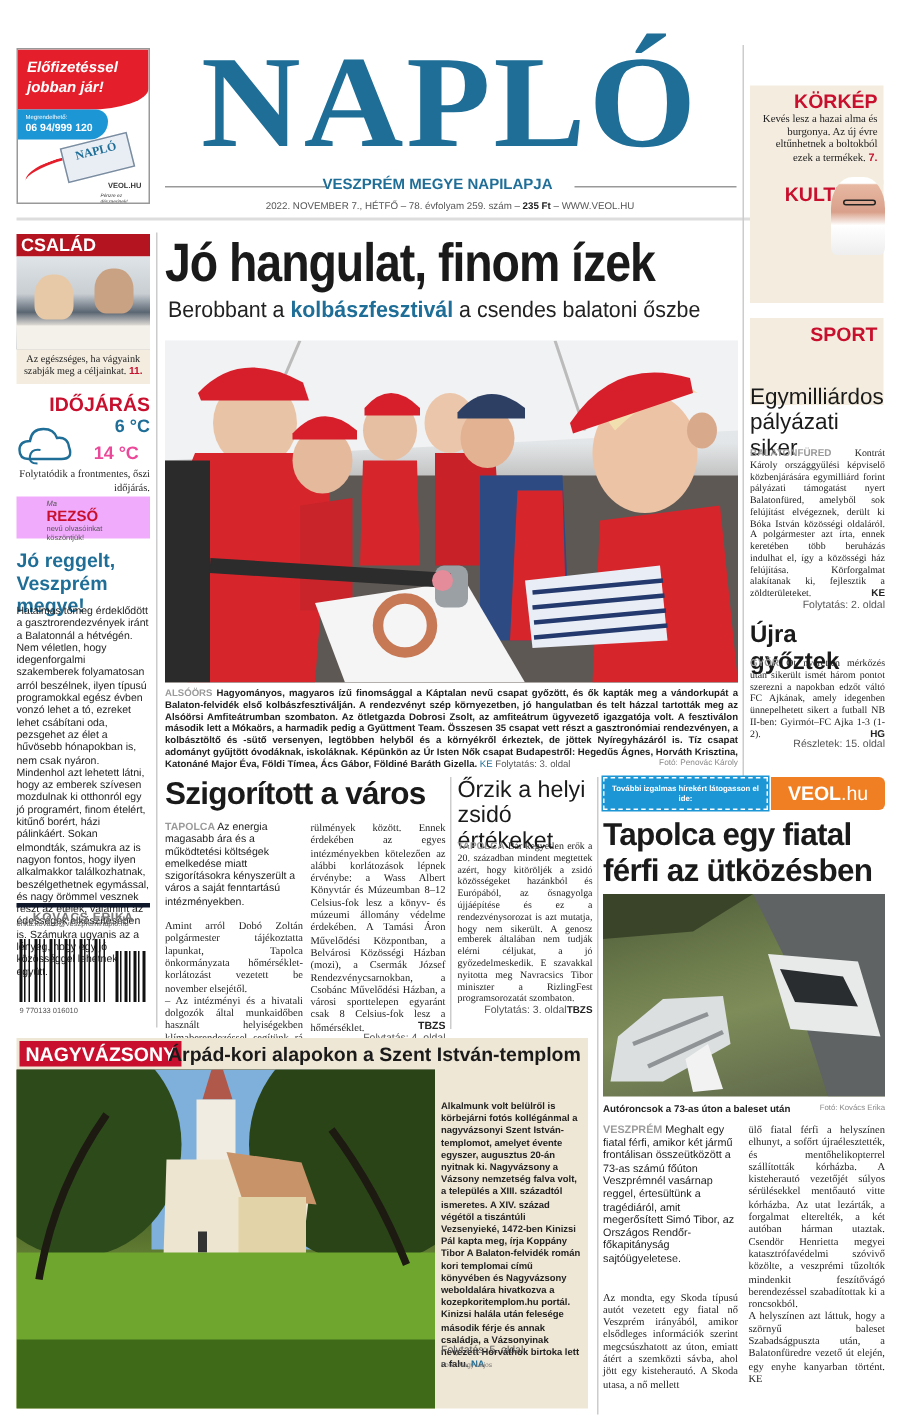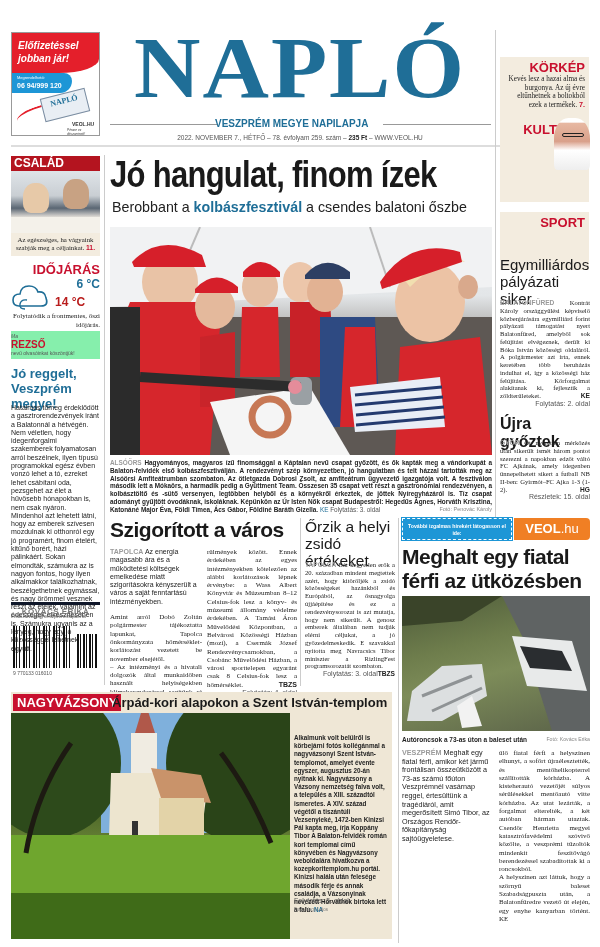--- a/index.html
+++ b/index.html
@@ -51,24 +51,24 @@
   
   #csalad-hdr { left: 11px; top: 156px; width: 89px; height: 15px; background: #b4141f; color: #fff; padding-left: 3px; font: bold 12px/15px "Liberation Sans", sans-serif; }
   #csalad-photo { left: 11px; top: 171px; width: 89px; height: 62px; background: linear-gradient(180deg,#dfe4e8 0%,#c9ced3 40%,#5a6673 60%,#e8e3dc 75%,#9aa3ac 100%); overflow: hidden; }
   #csalad-photo .k1 { position: absolute; left: 12px; top: 12px; width: 26px; height: 30px; background: #e7c9a8; border-radius: 45% 45% 30% 30%; }
   #csalad-photo .k2 { position: absolute; left: 52px; top: 8px; width: 26px; height: 30px; background: #c8a283; border-radius: 45% 45% 30% 30%; }
   #csalad-photo .desk { position: absolute; left: 0; top: 46px; width: 89px; height: 16px; background: #f4f1ea; }
   #csalad-cap { left: 11px; top: 233px; width: 89px; height: 23px; background: #f3ecdf; padding: 3px 2px; font-size: 6.8px; line-height: 8px; text-align: center; }
 
   #idojaras-title { left: 11px; top: 262px; width: 89px; text-align: right; font: bold 13px "Liberation Sans", sans-serif; color: #c8102e; }
   #temp-min { left: 55px; top: 277px; width: 45px; text-align: right; font: bold 12px "Liberation Sans", sans-serif; color: #1f6e97; }
-  #temp-max { left: 55px; top: 295px; width: 45px; text-align: left; font: bold 12px "Liberation Sans", sans-serif; color: #b91c1c; }
+  #temp-max { left: 55px; top: 295px; width: 45px; text-align: center; font: bold 12px "Liberation Sans", sans-serif; color: #ec4899; }
   #cloud-icon { left: 11px; top: 280px; width: 40px; height: 30px; }
   #weather-text { left: 11px; top: 312px; width: 89px; font-size: 7px; line-height: 8.5px; text-align: right; }
-  #rezso-box { left: 11px; top: 331px; width: 89px; height: 28px; background: #86efac; padding: 2px 0; }
+  #rezso-box { left: 11px; top: 331px; width: 89px; height: 28px; background: #f0abfc; padding: 2px 20px; }
   #rezso-box .ma { font: italic 5px "Liberation Sans", sans-serif; color: #555; }
   #rezso-box .name { font: bold 10px/11px "Liberation Sans", sans-serif; color: #c8102e; }
   #rezso-box .txt { font: 5px "Liberation Sans", sans-serif; color: #555; }
 
   #jo-reggelt { left: 11px; top: 366px; width: 89px; font: bold 13px/15px "Liberation Sans", sans-serif; color: #1f6e97; }
   #editorial { left: 11px; top: 404px; width: 89px; font: 7px/8.3px "Liberation Sans", sans-serif; color: #222; }
   #author { left: 11px; top: 602px; width: 89px; font: bold 8px "Liberation Sans", sans-serif; color: #777; border-top: 3px solid #0f172a; padding-top: 2px; letter-spacing: 0.5px; text-align: center; }
   #author-email { left: 11px; top: 613px; width: 89px; font: 5px "Liberation Sans", sans-serif; color: #555; }
   #barcode { left: 11px; top: 622px; width: 89px; height: 55px; }
 
@@ -287,35 +287,36 @@
 <div id="or-body" class="abs">
   <div class="body-text" style="font-size:6.6px;line-height:7.8px;"><span class="lead">TAPOLCA</span> <span>Bár kegyetlen erők a 20. században mindent megtettek azért, hogy kitöröljék a zsidó közösségeket hazánkból és Európából, az ősnagyolga újjáépítése és ez a rendezvénysorozat is azt mutatja, hogy nem sikerült. A genosz emberek általában nem tudják elérni céljukat, a jó győzedelmeskedik. E szavakkal nyitotta meg Navracsics Tibor miniszter a RizlingFest programsorozatát szombaton.</span> <span class="byline" style="float:right">TBZS</span></div>
   <div class="cont">Folytatás: 3. oldal</div>
 </div>
 
 <div id="veol-banner" class="abs">
   <div id="veol-left">További izgalmas hírekért látogasson el ide:</div>
   <div id="veol-right"><span>VEOL</span><span style="font-weight:normal">.hu</span></div>
 </div>
 
-<div id="meghalt-head" class="abs">Meghalt egy fiatal férfi az ütközésben</div>
+<div id="meghalt-head" class="abs">Tapolca egy fiatal férfi az ütközésben</div>
 <div id="crash-photo" class="abs">
   <svg width="188" height="135" viewBox="0 0 188 135">
     <polygon points="100,0 188,0 188,135 150,135 120,40" fill="#5f6363"></polygon>
     <polygon points="0,0 100,0 60,25 0,30" fill="#3a4429"></polygon>
     <polygon points="110,40 170,45 185,95 125,90" fill="#e8eaea"></polygon>
     <polygon points="118,50 160,55 170,75 128,72" fill="#2a2d30"></polygon>
     <polygon points="10,95 40,70 80,68 85,100 40,125 5,125" fill="#dcdfe0"></polygon>
     <path d="M20 100 L70 80 M30 115 L80 92" stroke="#8f9395" stroke-width="3"></path>
     <polygon points="55,110 70,100 80,130 60,132" fill="#f2f2f2"></polygon>
   </svg>
 </div>
 <div id="crash-cap" class="abs"><span>Autóroncsok a 73-as úton a baleset után</span><span class="credit">Fotó: Kovács Erika</span></div>
 <div id="mg-col1" class="abs">
   <div class="body-sans" style="font-size:7.2px;line-height:8.6px;margin-bottom:17px;"><span class="lead">VESZPRÉM</span> <span>Meghalt egy fiatal férfi, amikor két jármű frontálisan összeütközött a 73-as számú főúton Veszprémnél vasárnap reggel, értesültünk a tragédiáról, amit megerősített Simó Tibor, az Országos Rendőr-főkapitányság sajtóügyeletese.</span></div>
+  <div class="body-text">Az mondta, egy Skoda típusú autót vezetett egy fiatal nő Veszprém irányából, amikor elsődleges információk szerint megcsúszhatott az úton, emiatt átért a szemközti sávba, ahol jött egy kisteherautó. A Skoda utasa, a nő mellett</div>
 </div>
 <div id="mg-col2" class="abs">
   <div class="body-text" style="white-space:pre-line;"><span>ülő fiatal férfi a helyszínen elhunyt, a sofőrt újraélesztették, és mentőhelikopterrel szállították kórházba. A kisteherautó vezetőjét súlyos sérülésekkel mentőautó vitte kórházba. Az utat lezárták, a forgalmat elterelték, a két autóban hárman utaztak. Csendör Henrietta megyei katasztrófavédelmi szóvivő közölte, a veszprémi tűzoltók mindenkit feszítővágó berendezéssel szabadítottak ki a roncsokból.
   A helyszínen azt láttuk, hogy a szörnyű baleset Szabadságpuszta után, a Balatonfüredre vezető út elején, egy enyhe kanyarban történt.</span> <span>KE</span></div>
 </div>
 
 <div id="egymilliard-head" class="abs">Egymilliárdos pályázati siker</div>
 <div id="egymilliard-body" class="abs">
   <div class="body-text" style="font-size:6.6px;line-height:7.75px;"><span class="lead">BALATONFÜRED</span> <span>Kontrát Károly országgyűlési képviselő közbenjárására egymilliárd forint pályázati támogatást nyert Balatonfüred, amelyből sok felújítást elvégeznek, derült ki Bóka István közösségi oldaláról. A polgármester azt írta, ennek keretében több beruházás indulhat el, így a közösségi ház felújítása. Körforgalmat alakítanak ki, fejlesztik a zöldterületeket.</span> <span class="byline" style="float:right">KE</span></div>
   <div class="cont">Folytatás: 2. oldal</div>

